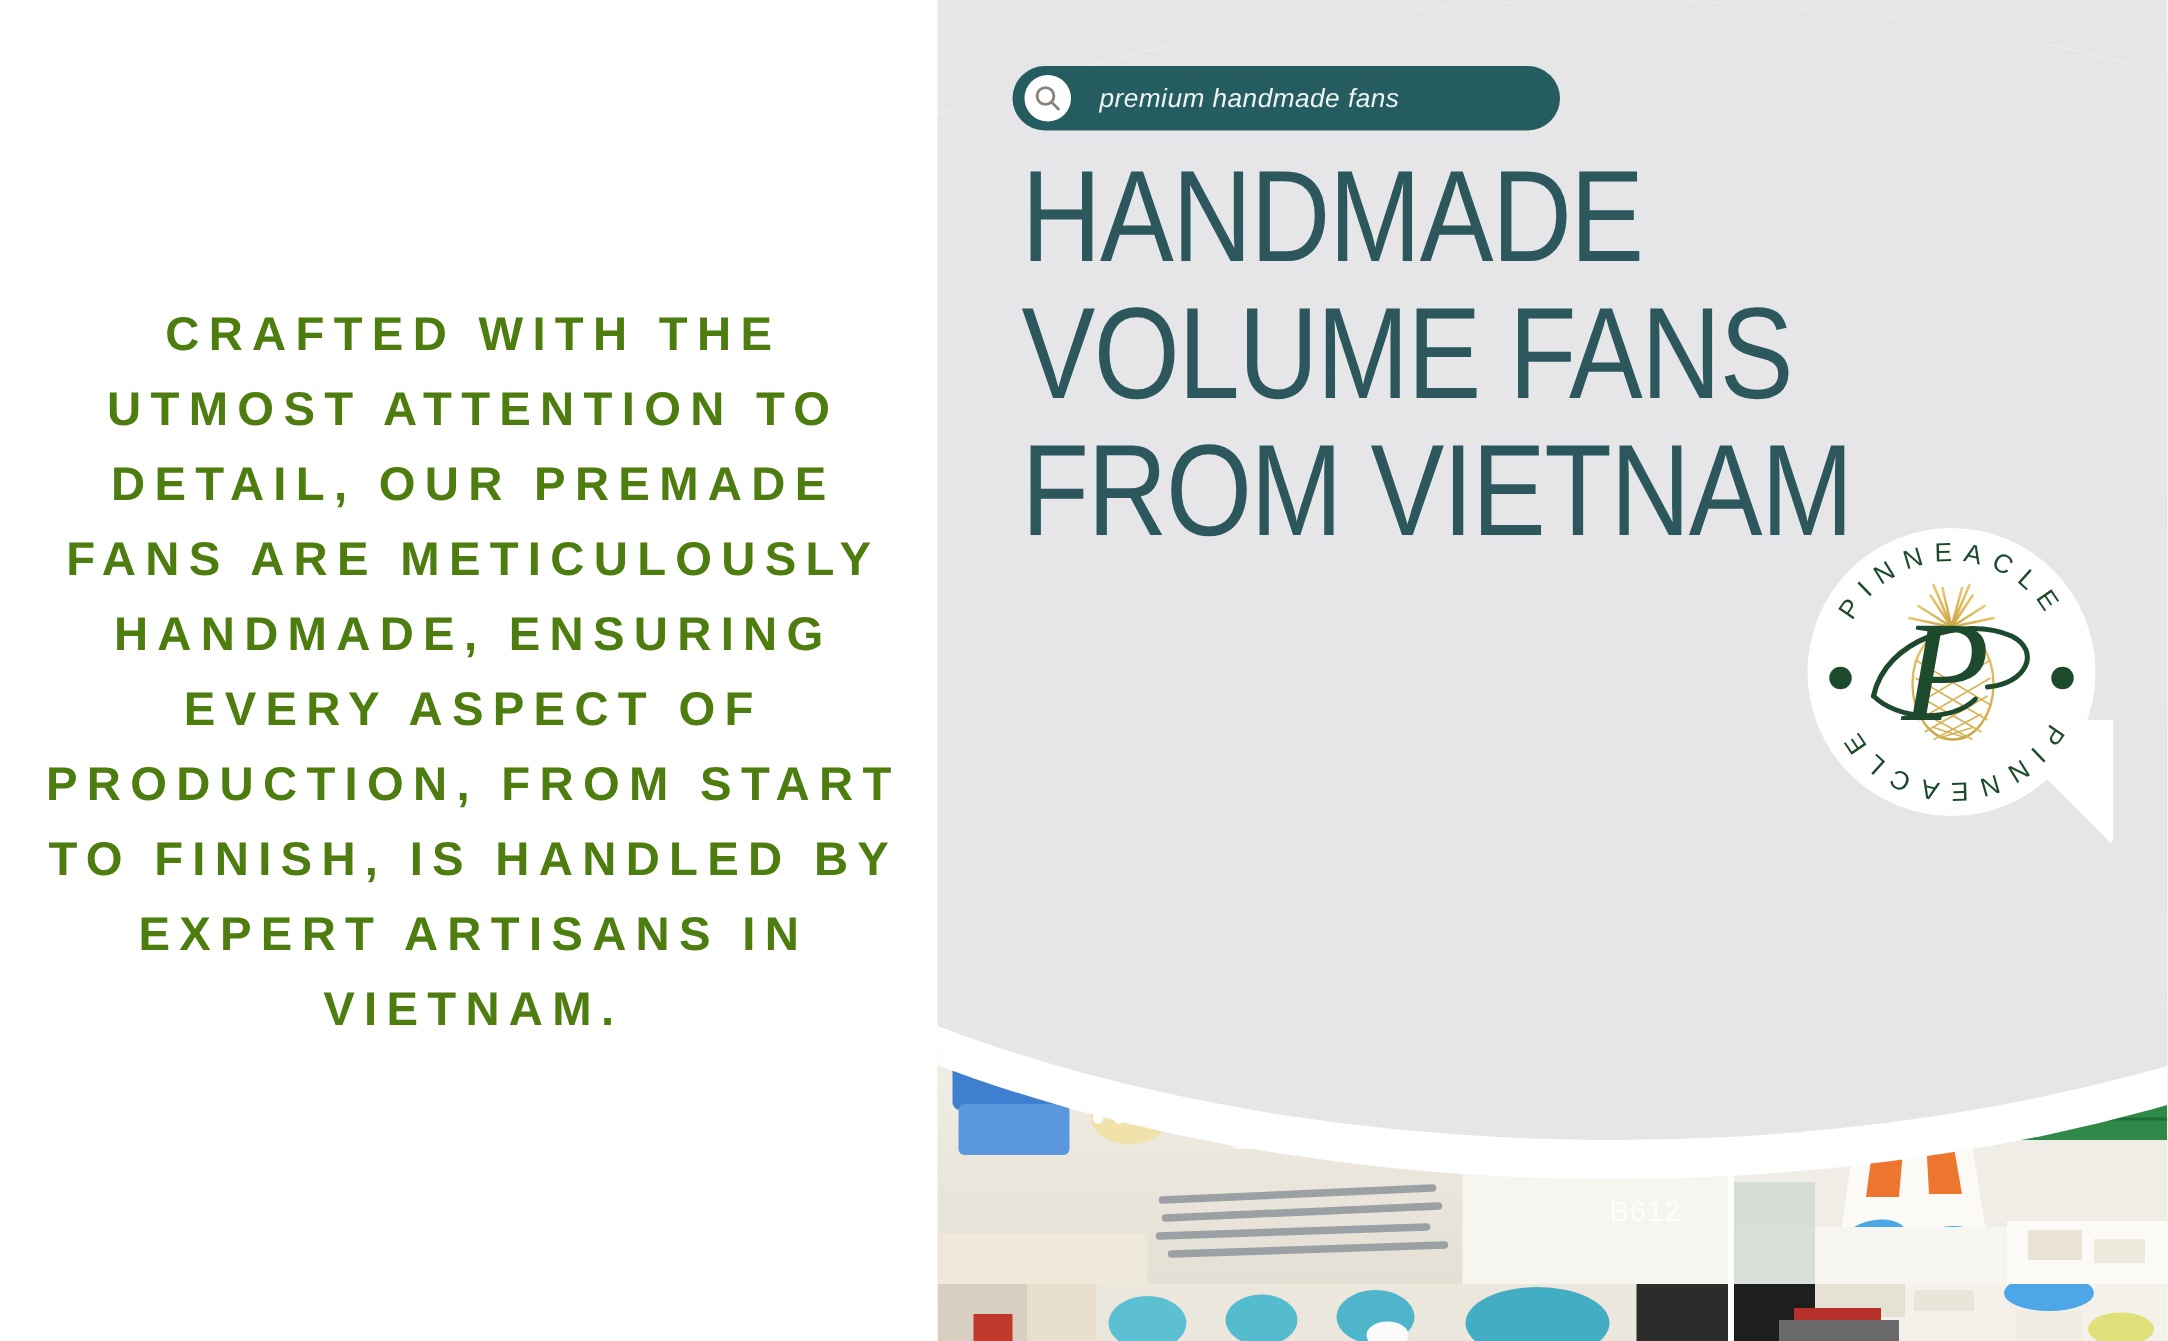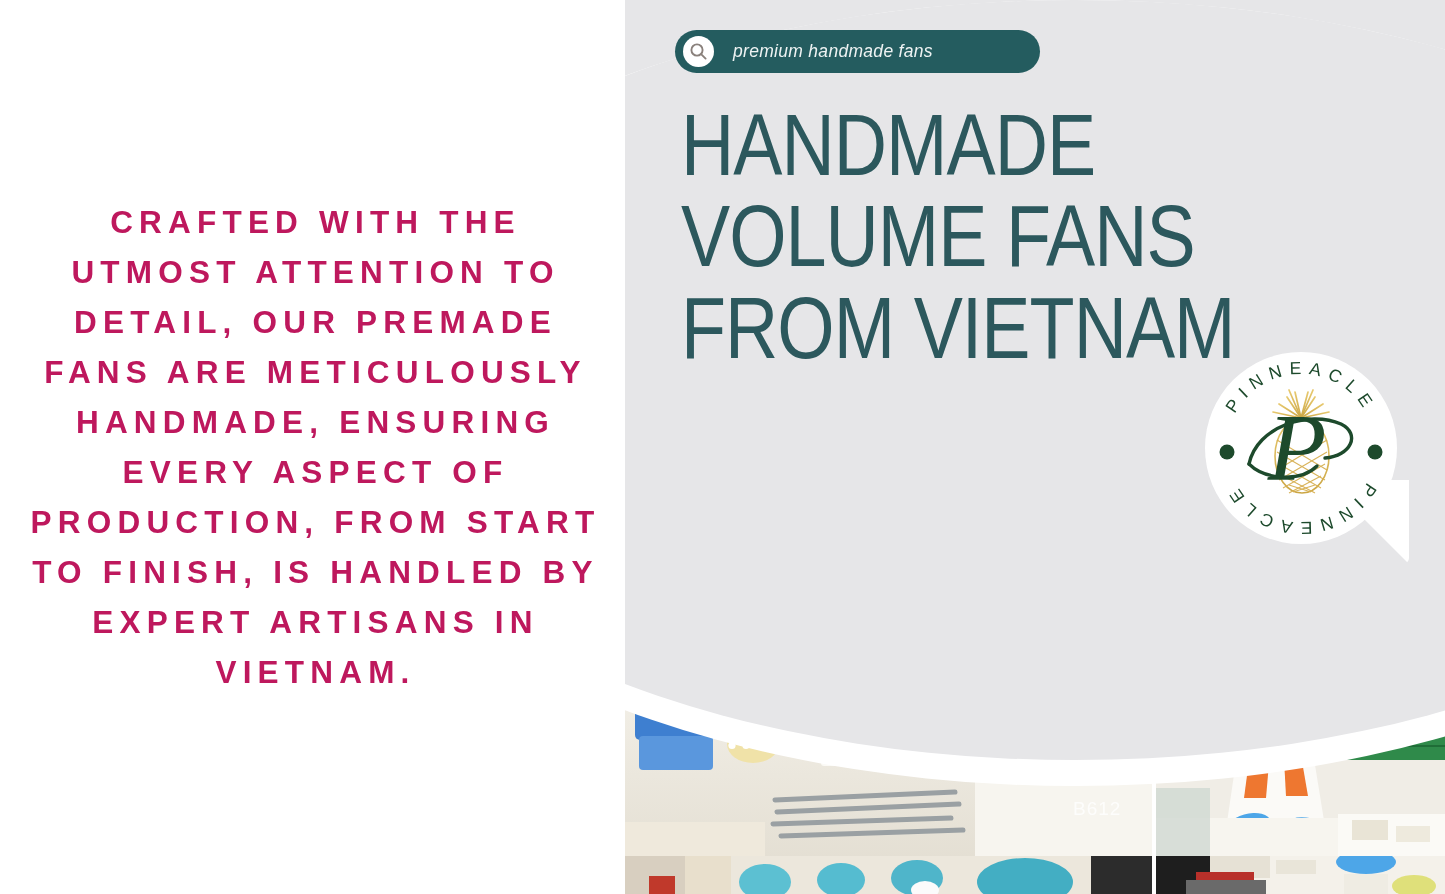--- a/index.html
+++ b/index.html
@@ -28,21 +28,21 @@
     background: #ffffff;
     display: flex;
     align-items: center;
     justify-content: center;
     flex: 0 0 625px;
   }
 
   #left-copy {
     width: 580px;
     text-align: center;
-    color: #be185d;
+    color: #4d7c0f;
     font-family: "Liberation Sans", sans-serif;
     font-weight: 700;
     font-size: 31.5px;
     line-height: 50px;
     letter-spacing: 6.2px;
     text-transform: uppercase;
     padding-left: 6px;
     white-space: pre-line;
   }
 
@@ -53,21 +53,21 @@
     height: 894px;
     background: #e6e6e8;
     flex: 0 0 820px;
     overflow: hidden;
   }
 
   
   #search-pill {
     position: absolute;
     left: 50px;
-    top: 30px;
+    top: 44px;
     width: 365px;
     height: 43px;
     border-radius: 22px;
     background: #245c5f;
     display: flex;
     align-items: center;
     padding: 0 8px;
     z-index: 6;
     text-align: center;
   }

